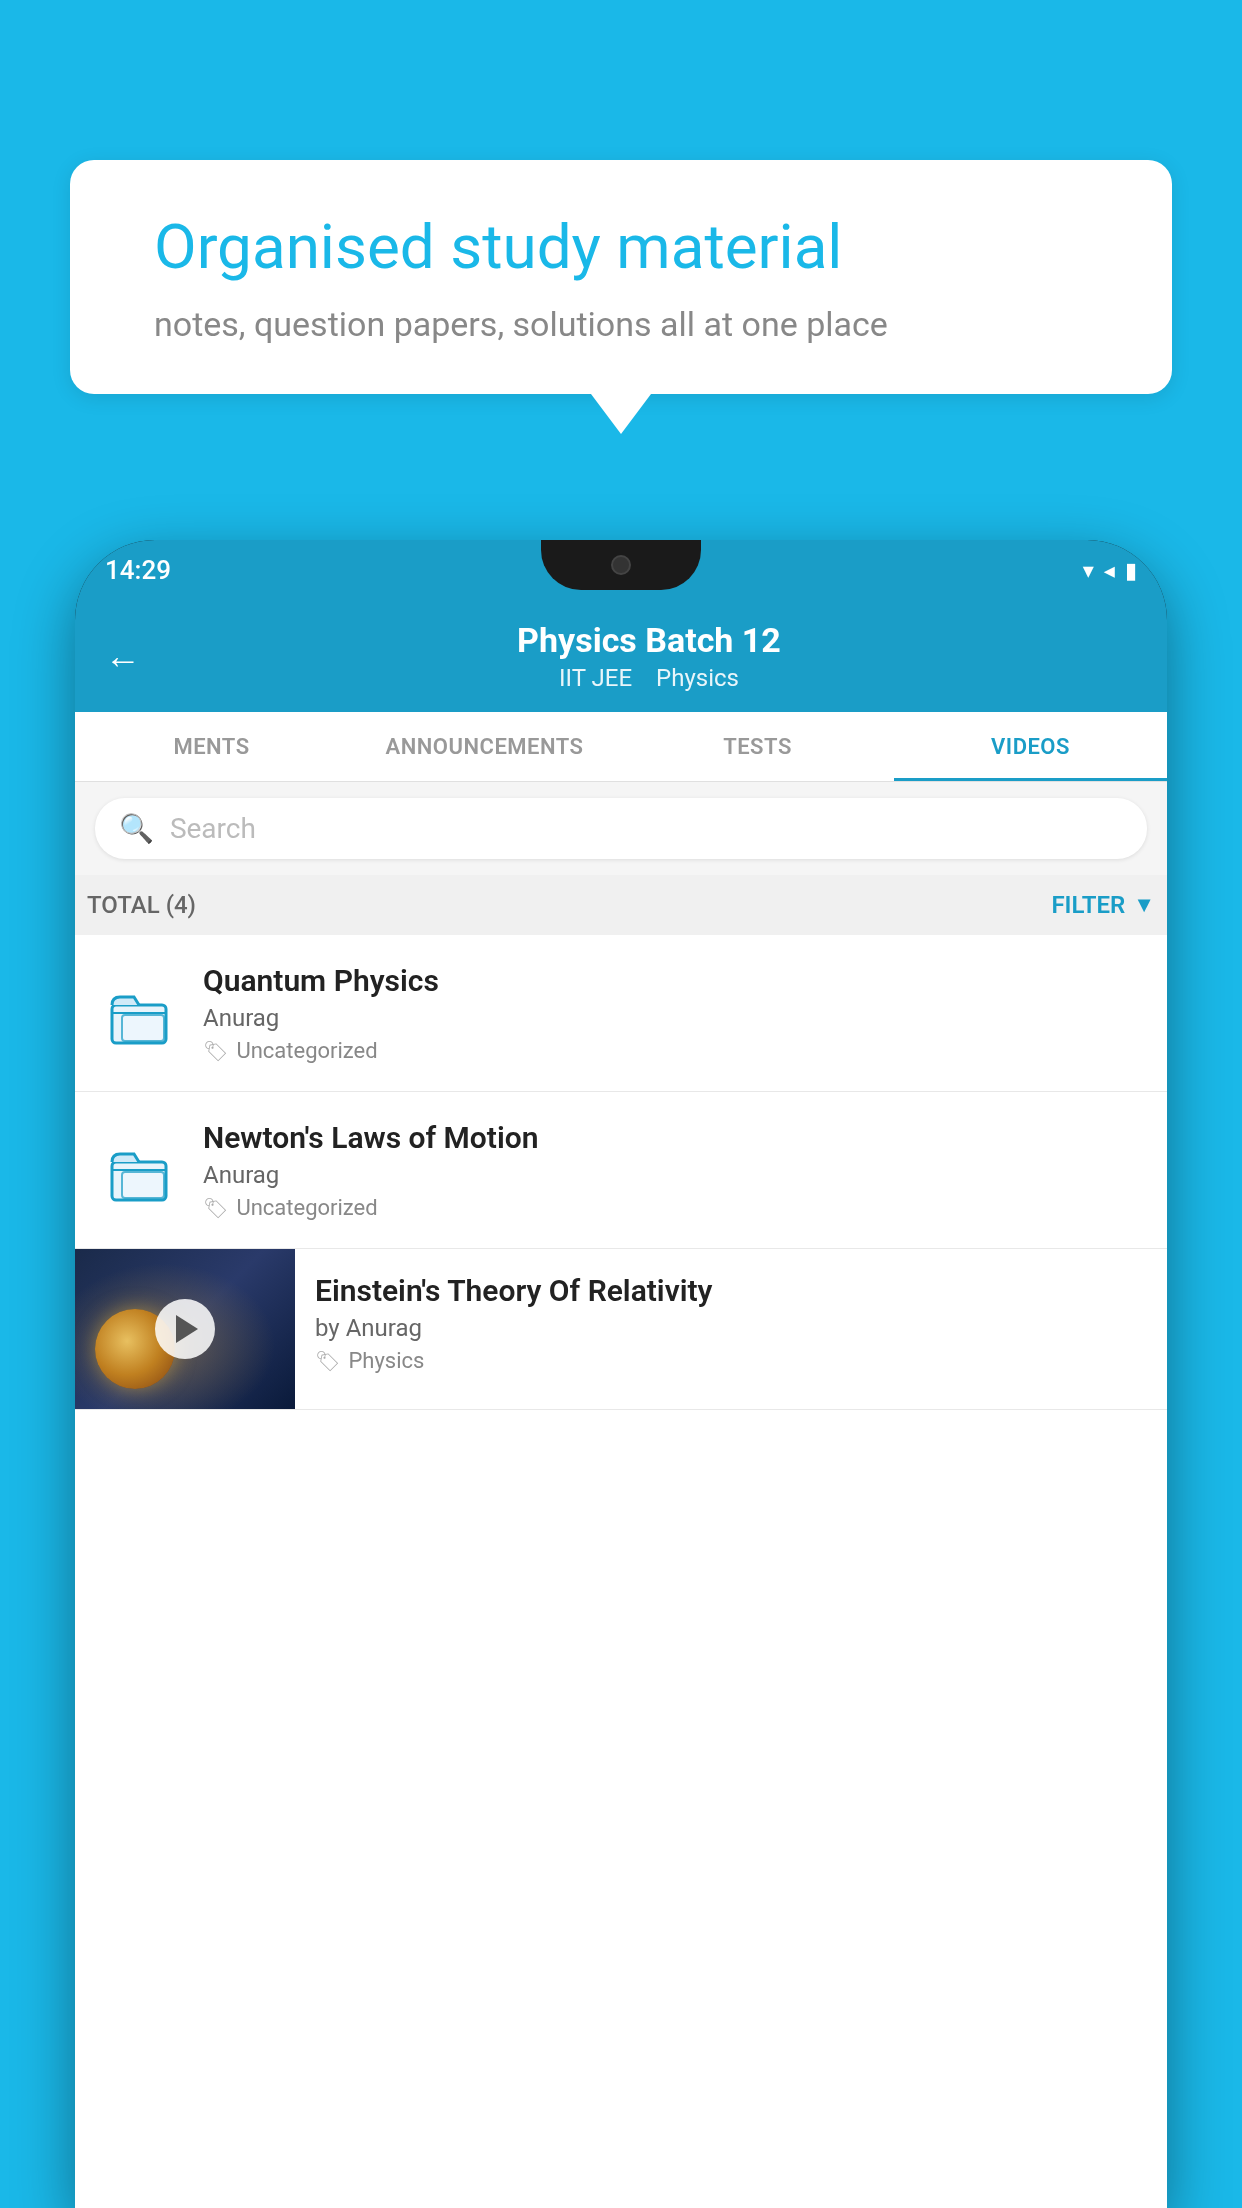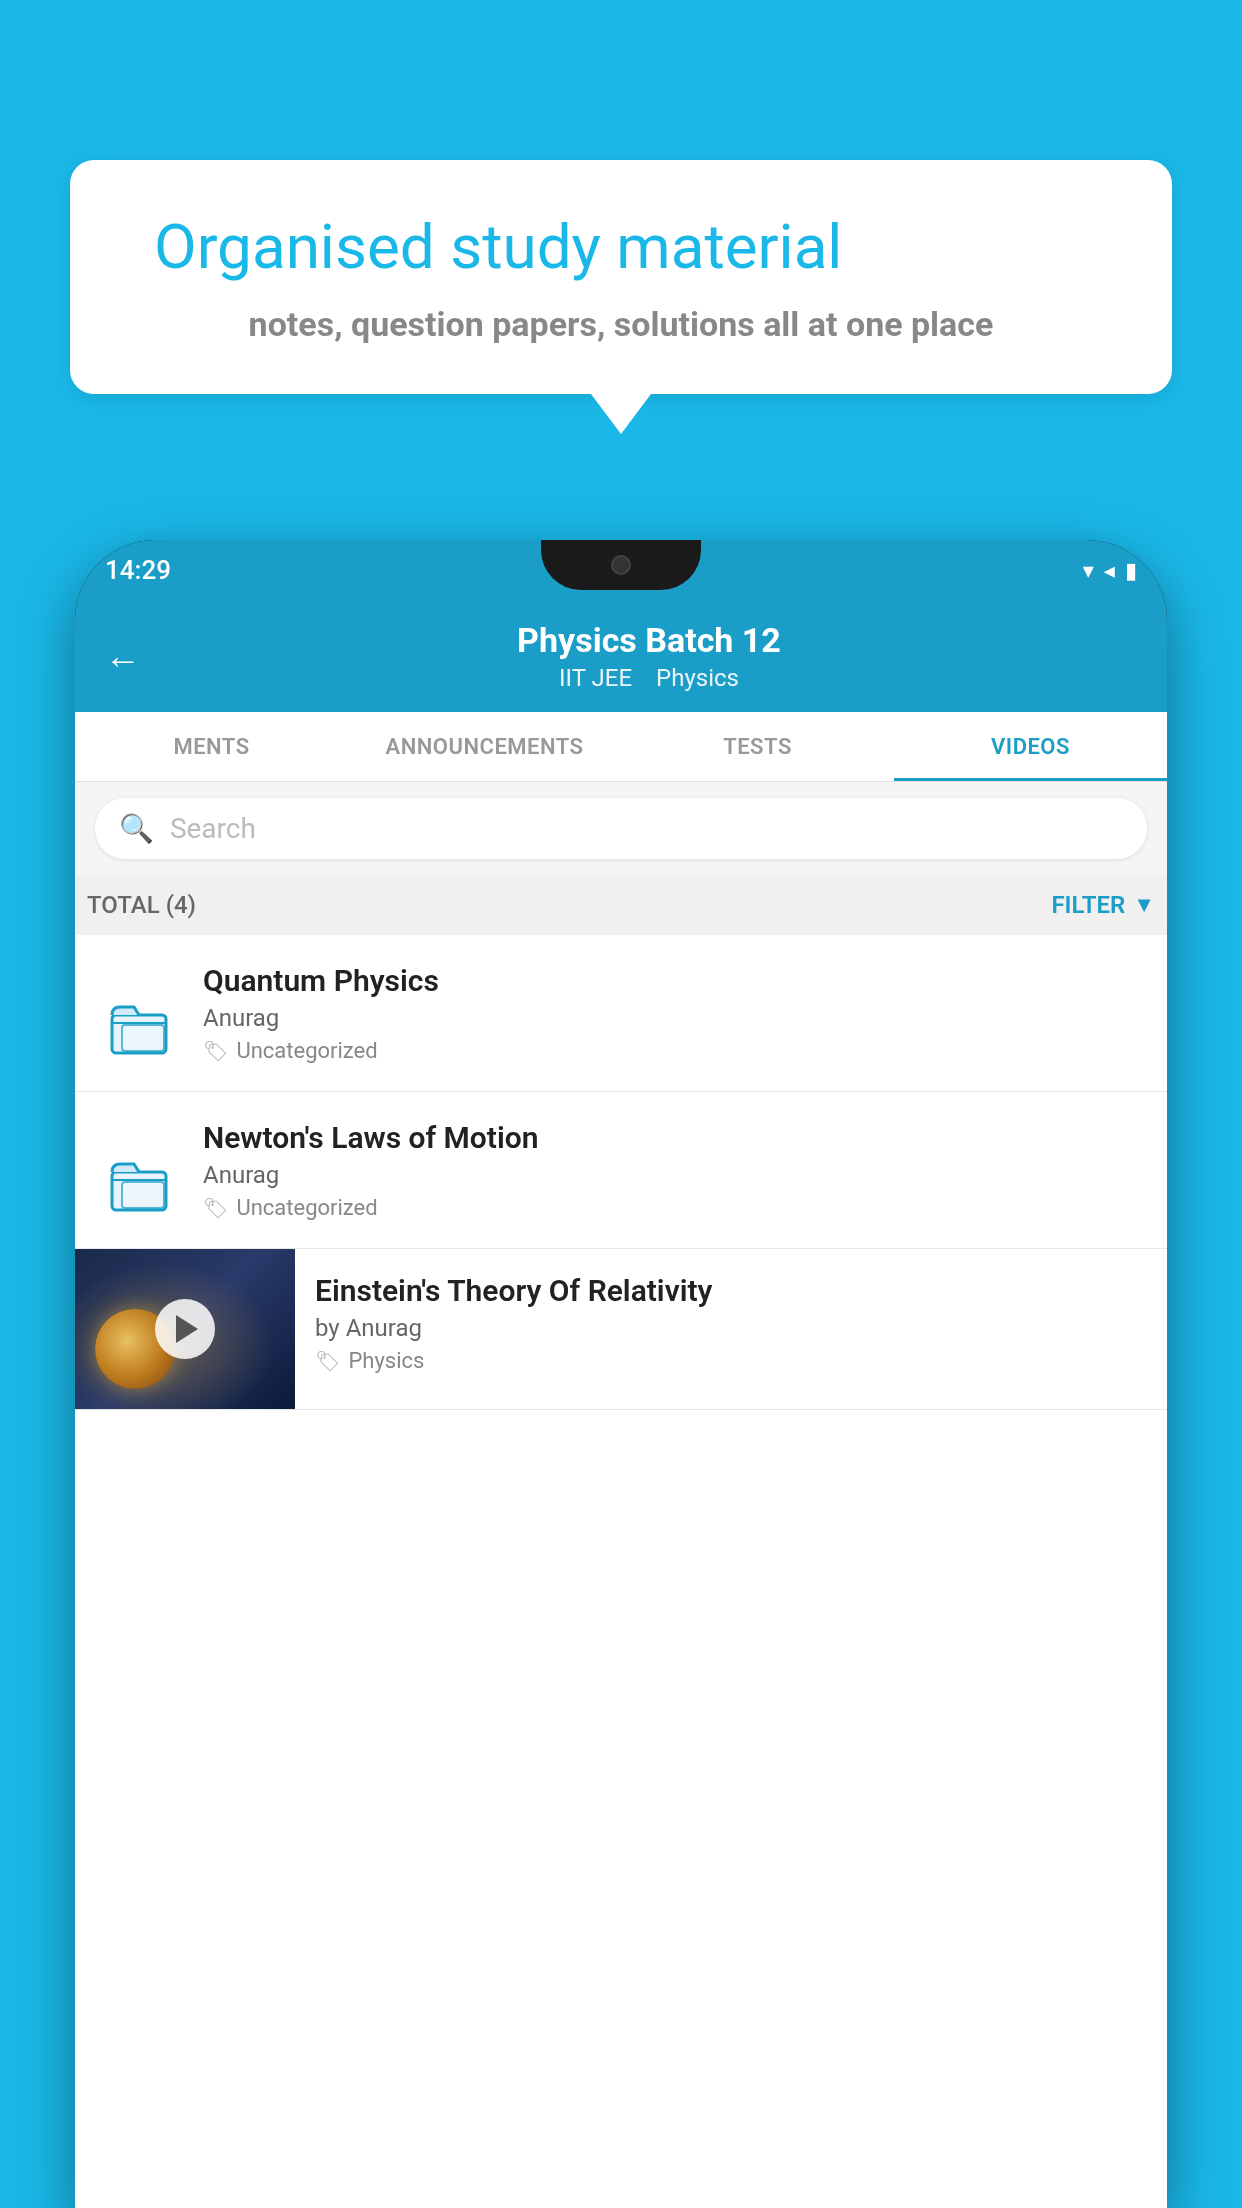--- a/index.html
+++ b/index.html
@@ -39,22 +39,21 @@
     .bubble-title {
       color: #1ab8e8;
       font-size: 62px;
       font-weight: 400;
       line-height: 1.2;
       margin-bottom: 20px;
     }
     .bubble-subtitle {
       color: #888;
       font-size: 34px;
-      font-weight: 700;
-      text-align: center;
+      font-weight: 400;
     }
 
     
     .phone-frame {
       position: absolute;
       top: 540px;
       left: 75px;
       right: 75px;
       bottom: 0;
       background: #1a1a1a;
@@ -226,21 +225,21 @@
       cursor: pointer;
     }
     .filter-icon {
       color: #1a9dc7;
       font-size: 22px;
     }
 
     
     .list-item {
       display: flex;
-      align-items: flex-end;
+      align-items: center;
       padding: 28px 24px;
       border-bottom: 1px solid #e8e8e8;
       background: white;
       gap: 24px;
       cursor: pointer;
     }
     .item-icon-wrap {
       width: 80px;
       height: 80px;
       flex-shrink: 0;

